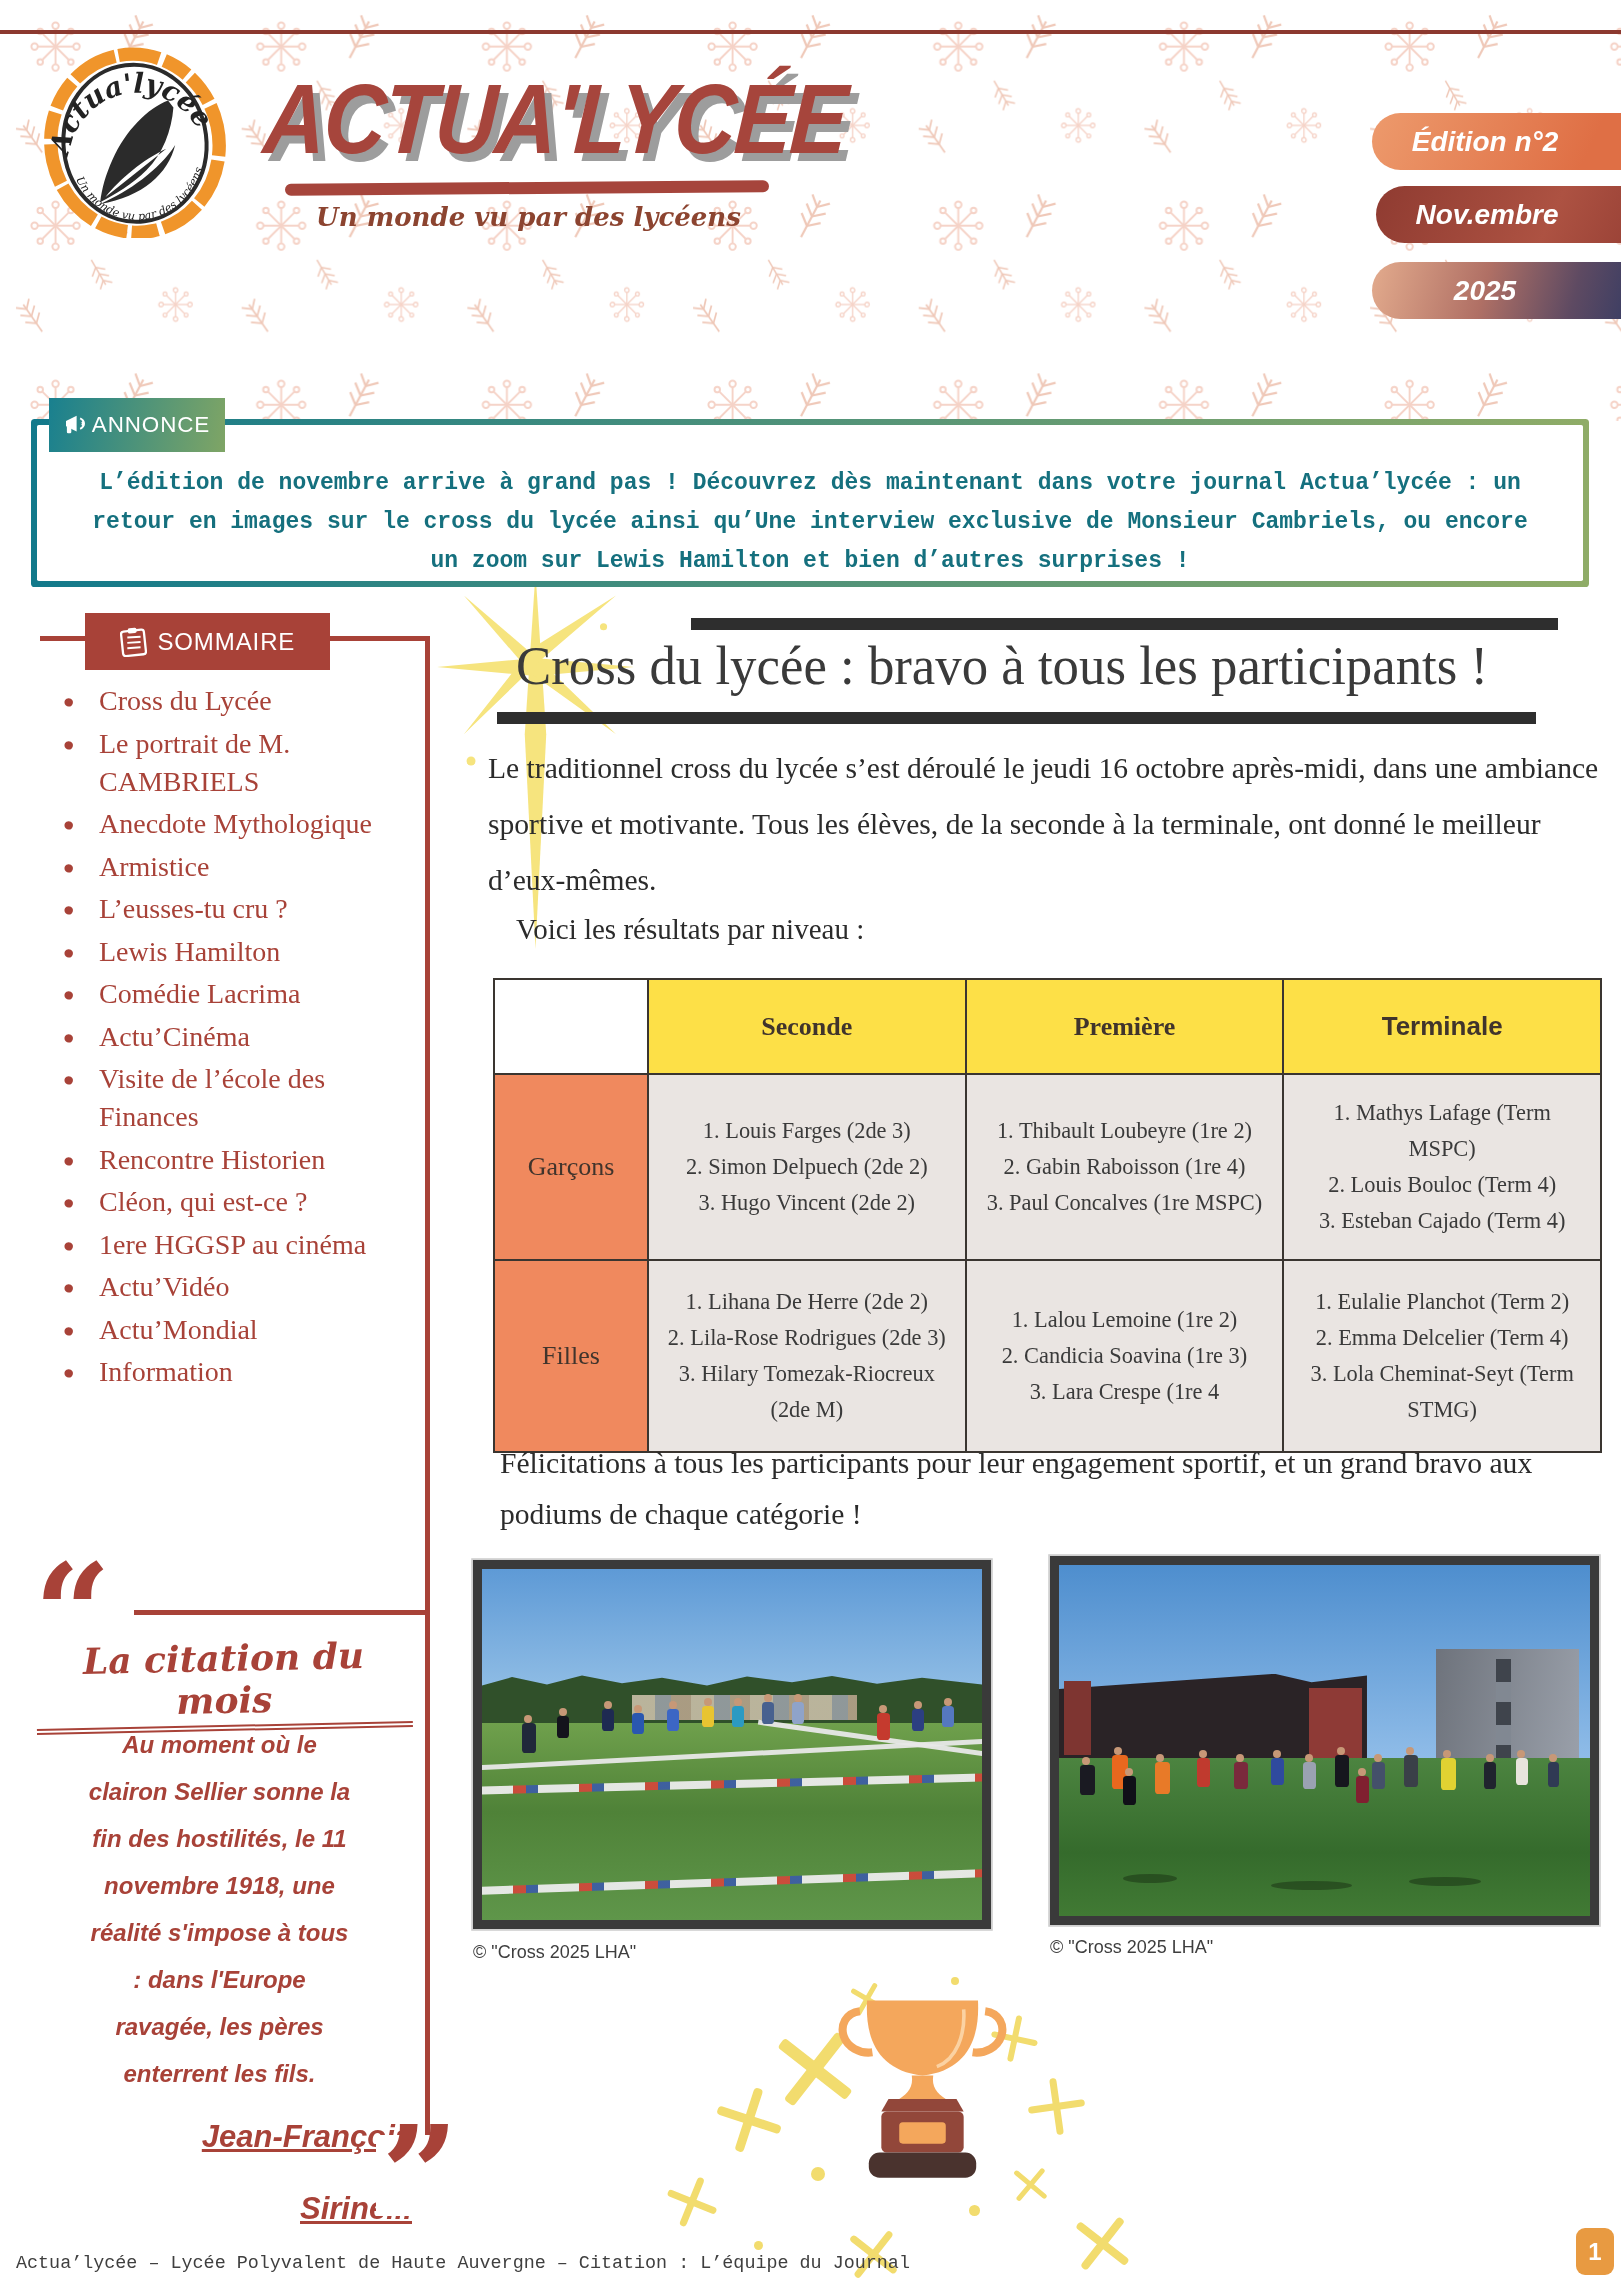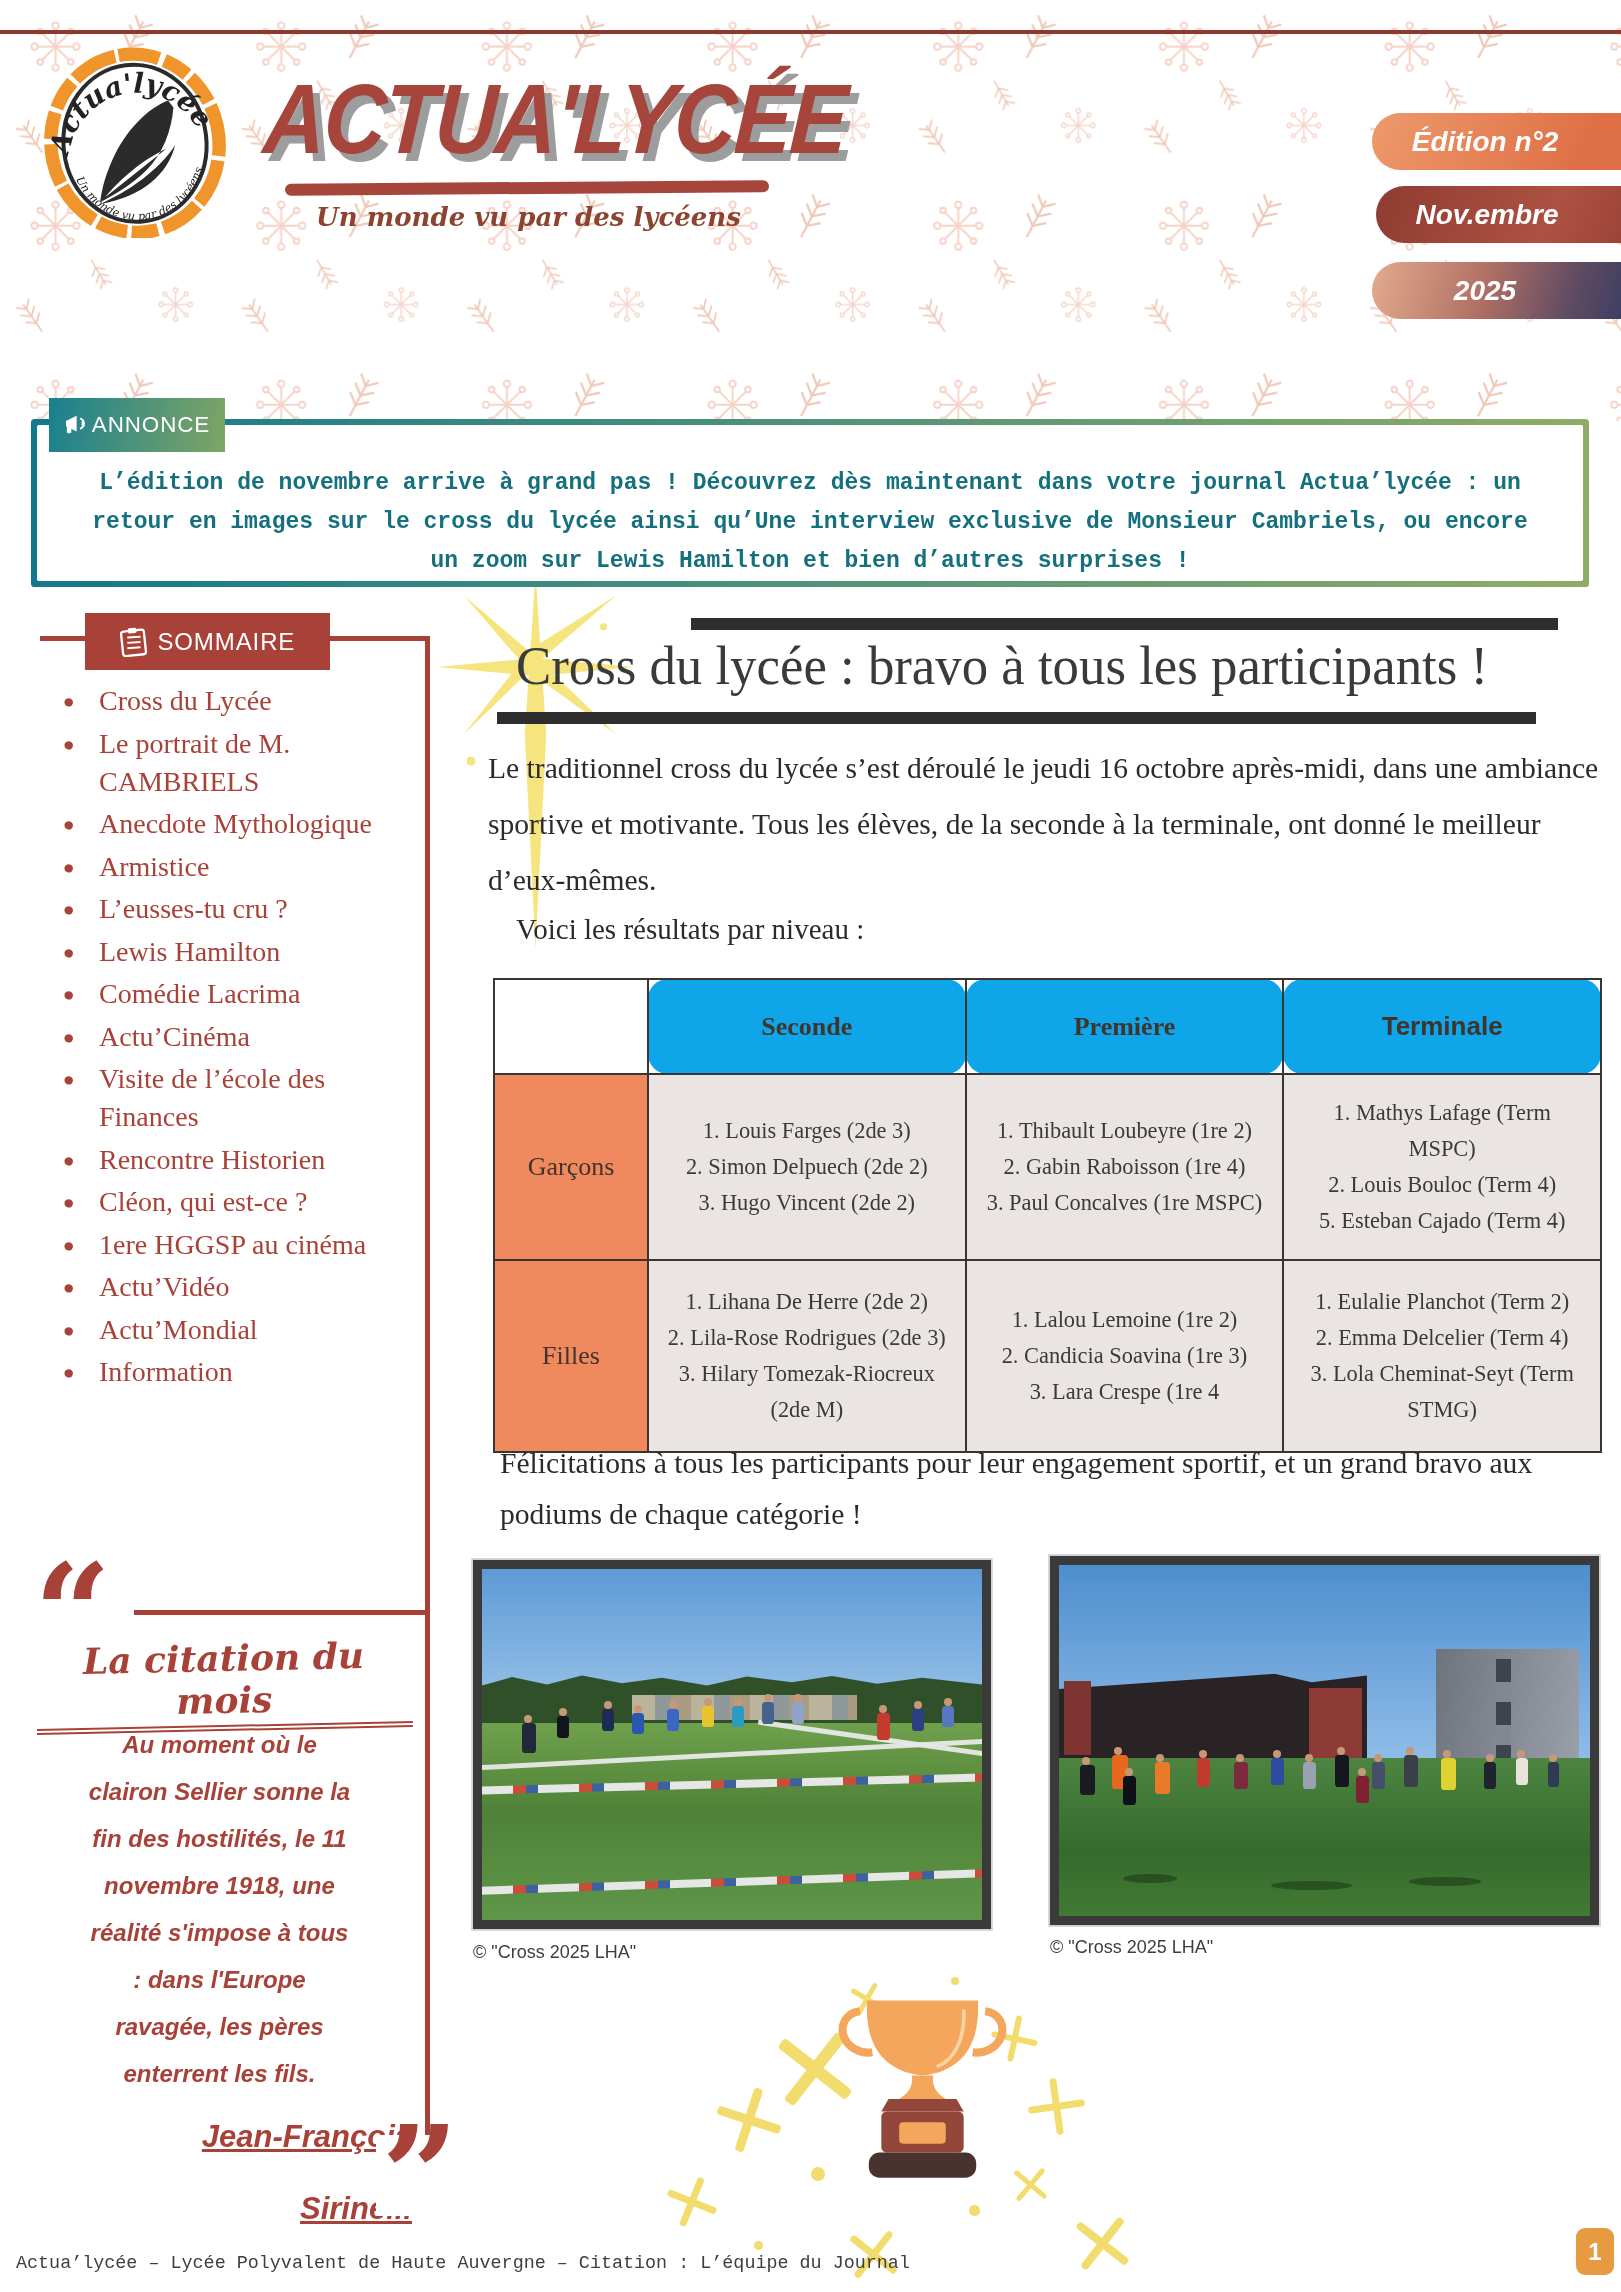--- a/index.html
+++ b/index.html
@@ -63,21 +63,21 @@
   #article-title{left:439px;top:634px;width:1173px;text-align:center;white-space:nowrap;z-index:1;
     font-size:55px;color:#3A3A3A;transform:scaleX(.96);transform-origin:left;}
   #article-bar-bottom{left:497px;top:712px;width:1039px;height:11.6px;background:#2E2E2E;z-index:1;}
   #article-intro{left:488px;top:740px;width:1115px;font-size:29.6px;line-height:56px;color:#2B2B2B;}
   #article-results-label{left:488px;top:913px;width:716px;font-size:29px;color:#2B2B2B;margin-left:28px;}
 
   
   #results-table{left:493px;top:978px;width:1109px;border:2.7px solid #3A3530;border-collapse:collapse;table-layout:fixed;background:#fff;}
   #results-table th,#results-table td{border:2.7px solid #3A3530;}
   #results-table .c0{width:150px;}
-  #results-table .colhead{background:#0ea5e9;height:91px;font-size:26px;color:#40342C;border-radius:20px;}
+  #results-table .colhead{background:#fde047;height:91px;font-size:26px;color:#40342C;}
   #results-table .colhead.sans{font-family:"Liberation Sans",sans-serif;}
   #results-table .rowhead{background:#F0895E;font-size:26px;color:#40342C;text-align:center;font-weight:normal;}
   #results-table td.cell{background:#EAE5E2;text-align:center;vertical-align:middle;white-space:pre-line;
     font-size:22.4px;line-height:36px;color:#3A3A3A;padding:12.5px 16px;}
   #results-table tr.r1 td{height:159px;}
   #results-table tr.r2 td{height:165px;}
 
   #article-outro{left:500px;top:1438px;width:1111px;font-size:29.6px;line-height:51px;color:#2B2B2B;}
 
   
@@ -275,21 +275,21 @@
   <tr class="r1">
     <td class="rowhead">Garçons</td>
     <td class="cell">1. Louis Farges (2de 3)
 2. Simon Delpuech (2de 2)
 3. Hugo Vincent (2de 2)</td>
     <td class="cell">1. Thibault Loubeyre (1re 2)
 2. Gabin Raboisson (1re 4)
 3. Paul Concalves (1re MSPC)</td>
     <td class="cell">1. Mathys Lafage (Term MSPC)
 2. Louis Bouloc (Term 4)
-5. Esteban Cajado (Term 4)</td>
+3. Esteban Cajado (Term 4)</td>
   </tr>
   <tr class="r2">
     <td class="rowhead">Filles</td>
     <td class="cell">1. Lihana De Herre (2de 2)
 2. Lila-Rose Rodrigues (2de 3)
 3. Hilary Tomezak-Riocreux (2de M)</td>
     <td class="cell">1. Lalou Lemoine (1re 2)
 2. Candicia Soavina (1re 3)
 3. Lara Crespe (1re 4</td>
     <td class="cell">1. Eulalie Planchot (Term 2)

